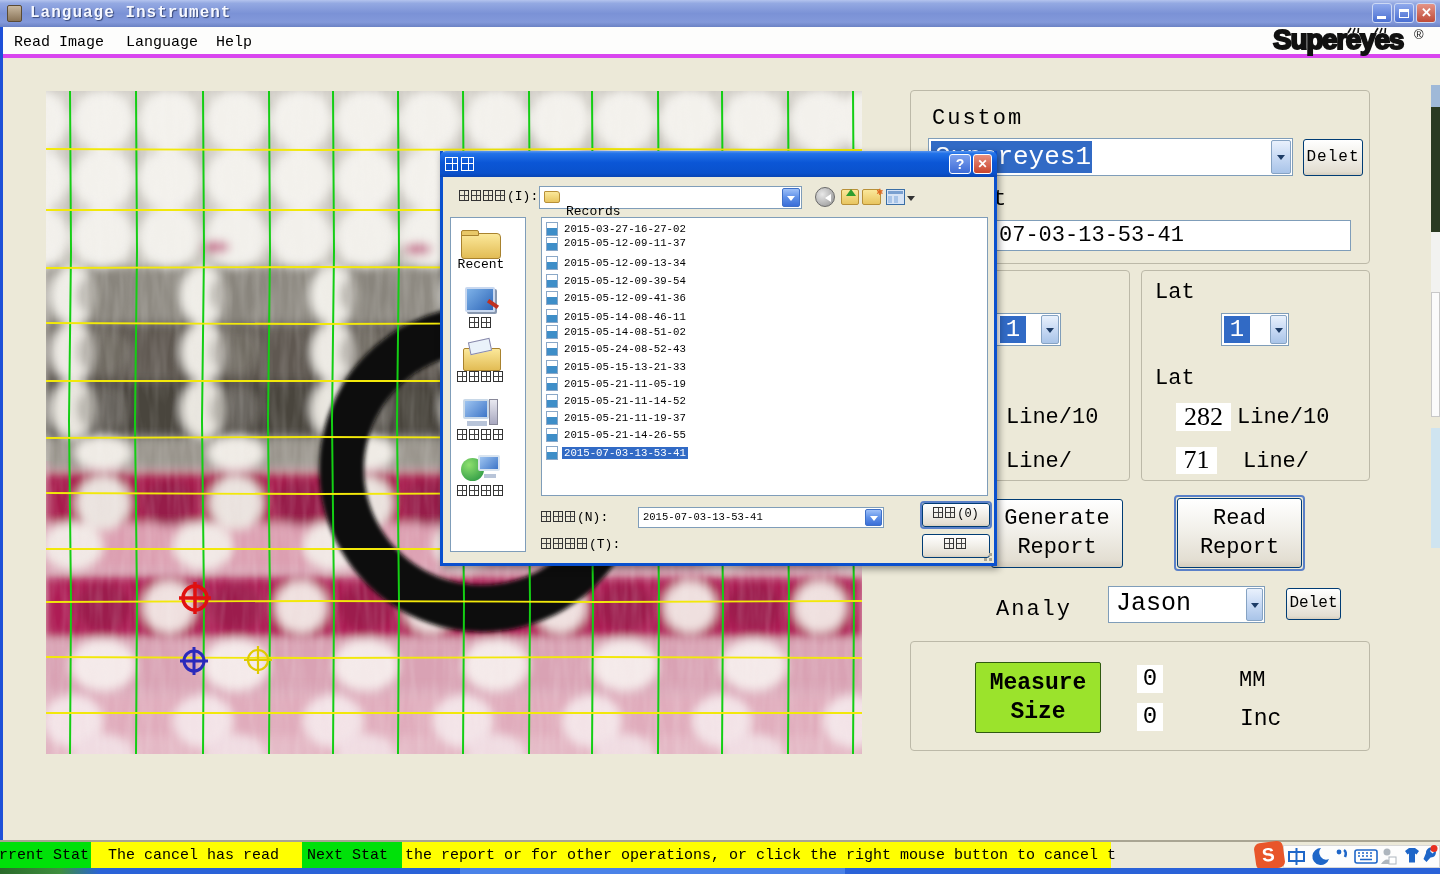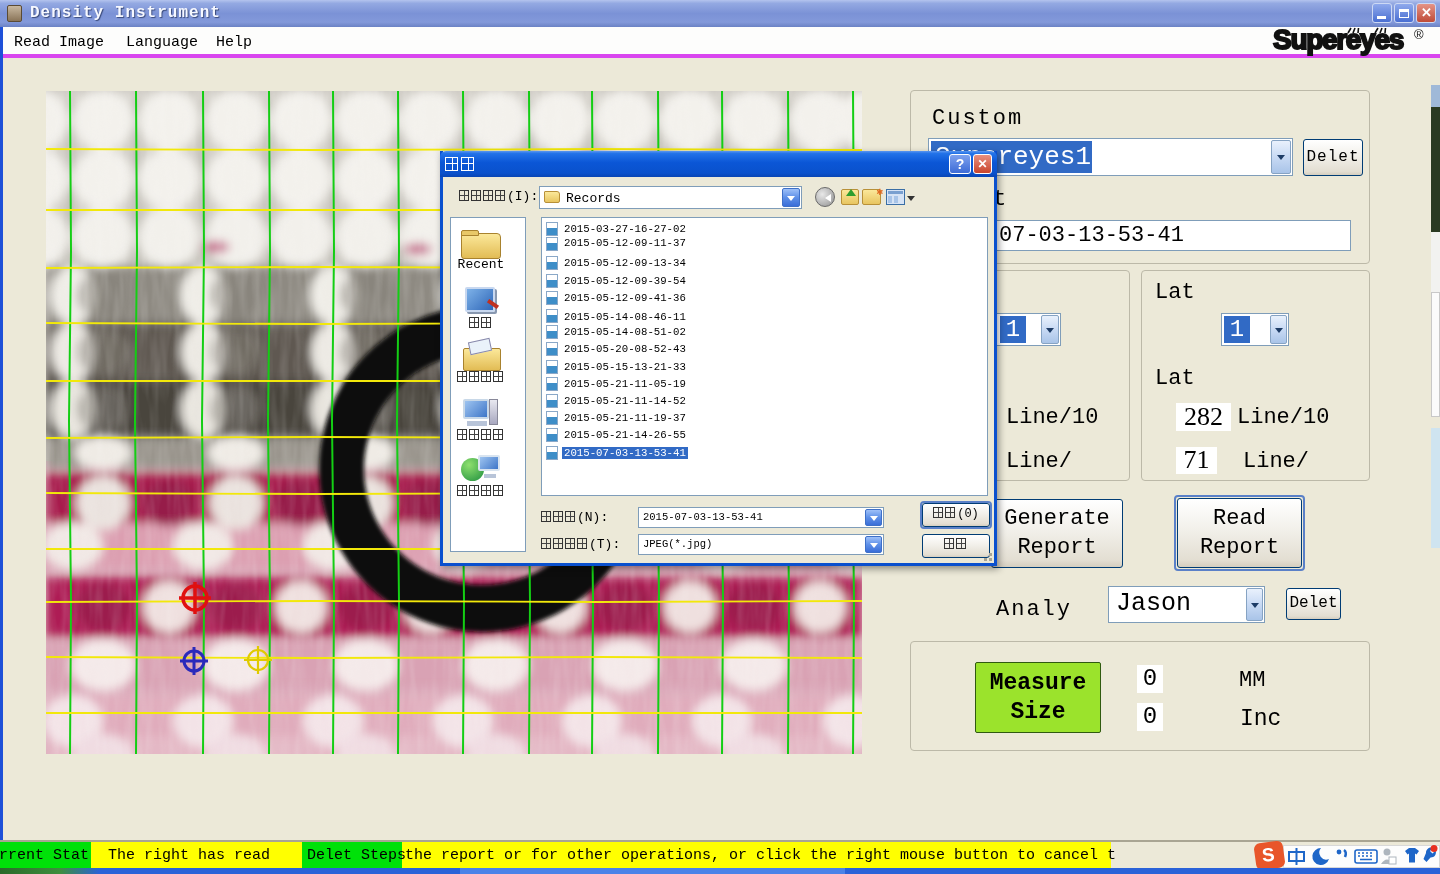--- a/index.html
+++ b/index.html
@@ -15,21 +15,21 @@
  background:linear-gradient(180deg,#E9F1FC,#CBDCF5 45%,#A9C4E8);}
 .dd:after{content:"";position:absolute;left:50%;top:50%;margin:-2px 0 0 -4px;border:4px solid transparent;border-top:5px solid #1D3C66}
 .dd2{position:absolute;right:1px;top:1px;bottom:1px;width:18px;border:1px solid #3E70C8;border-radius:2px;
  background:linear-gradient(180deg,#9EC0F8,#5E90E8 50%,#3A6ED8);}
 .dd2:after{content:"";position:absolute;left:50%;top:50%;margin:-2px 0 0 -4px;border:4px solid transparent;border-top:5px solid #fff}
 .sel{background:#316AC5;color:#fff}
 
 </style></head><body>
 <div class="abs" style="left:0;top:0;width:1440px;height:27px;background:linear-gradient(180deg,#B4C4EE 0%,#94A9E2 12%,#7B92D6 50%,#8399DA 82%,#6B82C4 100%)">
 <div class="abs" style="left:7px;top:5px;width:15px;height:17px;background:linear-gradient(#C8B8A0,#8A7458);border:1px solid #5A4A34;border-radius:2px"></div>
-<div class="abs" style="left:30px;top:4px;font:bold 16px &quot;Liberation Mono&quot;,monospace;color:#F6F8FF;letter-spacing:1px;text-shadow:1px 1px 1px #3a4a7a">Density Instrument</div>
+<div class="abs" style="left:30px;top:4px;font:bold 16px &quot;Liberation Mono&quot;,monospace;color:#F6F8FF;letter-spacing:1px;text-shadow:1px 1px 1px #3a4a7a">Language Instrument</div>
 <div class="abs" style="left:1372px;top:3px;width:20px;height:20px;border:1px solid #CDD9F4;border-radius:3px;background:linear-gradient(#8FA9EC,#4A6FD2)">
 <div class="abs" style="left:4px;top:12px;width:9px;height:3px;background:#fff"></div>
 </div>
 <div class="abs" style="left:1394px;top:3px;width:20px;height:20px;border:1px solid #CDD9F4;border-radius:3px;background:linear-gradient(#8FA9EC,#4A6FD2)">
 <div class="abs" style="left:4px;top:5px;width:10px;height:9px;border:1px solid #fff;border-top-width:3px"></div>
 </div>
 <div class="abs" style="left:1416px;top:3px;width:20px;height:20px;border:1px solid #CDD9F4;border-radius:3px;background:linear-gradient(#E59486,#BF4B38)">
 <div class="abs" style="left:4px;top:1px;font:bold 13px &quot;Liberation Sans&quot;,sans-serif;color:#fff">✕</div>
 </div>
 </div>
@@ -324,21 +324,21 @@
 <div class="abs" style="left:1431px;top:428px;width:9px;height:120px;background:#CFE4F0"></div>
 <div class="abs" style="left:440px;top:151px;width:557px;height:415px;background:#ECE9D8;border:3px solid #0A50CE;border-top:none;box-shadow:2px 3px 7px rgba(0,0,0,0.4)">
 <div class="abs" style="left:-3px;top:0;width:557px;height:26px;background:linear-gradient(180deg,#5A96F0 0%,#2272E8 10%,#0B56D6 45%,#0A51CC 85%,#0845B4 100%);border-radius:6px 6px 0 0">
 <div class="abs" style="left:5px;top:5px"><i class="hw"></i><i class="hw"></i></div>
 <div class="abs" style="left:509px;top:3px;width:22px;height:20px;border:1px solid #fff;border-radius:3px;background:linear-gradient(#7DA1EE,#3D6BD6);color:#fff;font:bold 14px &quot;Liberation Sans&quot;,sans-serif;text-align:center;line-height:18px">?</div>
 <div class="abs" style="left:533px;top:3px;width:19px;height:20px;border:1px solid #fff;border-radius:3px;background:linear-gradient(#E89080,#C9452C);color:#fff;font:bold 12px &quot;Liberation Sans&quot;,sans-serif;text-align:center;line-height:18px">✕</div>
 </div>
 <div class="abs" style="left:16px;top:38px;font-size:13px"><i class="h"></i><i class="h"></i><i class="h"></i><i class="h"></i>(I):</div>
 <div class="abs field" style="left:96px;top:35px;width:263px;height:23px">
       <div class="abs" style="left:4px;top:4px;width:16px;height:12px;background:linear-gradient(#FBE89A,#E8C560);border:1px solid #B89038;border-radius:1px 3px 2px 2px"></div>
-      <div class="abs" style="left:26px;top:4px;font-size:13px">Records</div>
+      <div class="abs" style="left:26px;top:17px;font-size:13px">Records</div>
       <div class="dd2"></div>
     </div>
 <div class="abs" style="left:372px;top:36px;width:20px;height:20px;border-radius:50%;background:radial-gradient(circle at 35% 35%,#E8E8E8,#909090);border:1px solid #6A6A6A">
       <div class="abs" style="left:5px;top:6px;width:0;height:0;border:4px solid transparent;border-right:6px solid #fff"></div>
     </div>
 <div class="abs" style="left:398px;top:38px;width:18px;height:16px;background:linear-gradient(#FBE89A,#E8C560);border:1px solid #B89038;border-radius:2px">
       <div class="abs" style="left:4px;top:-6px;width:0;height:0;border:5px solid transparent;border-bottom:7px solid #2E9E2E"></div>
     </div>
 <div class="abs" style="left:419px;top:38px;width:19px;height:16px;background:linear-gradient(#FBE89A,#E8C560);border:1px solid #B89038;border-radius:2px">
       <div class="abs" style="right:-3px;top:-5px;color:#E06820;font-size:11px">✱</div>
@@ -417,21 +417,21 @@
 <div class="abs" style="left:2px;top:105px;height:17px;display:flex;align-items:center">
         <span style="display:inline-block;width:12px;height:14px;margin:0 4px 0 2px;background:#fff;border:1px solid #8AA8C8;position:relative">
           <span style="position:absolute;left:0px;top:5px;width:10px;height:7px;background:#3E8EC8"></span>
         </span>
         <span style="font-size:10.7px;padding:0 2px">2015-05-14-08-51-02</span>
       </div>
 <div class="abs" style="left:2px;top:122px;height:17px;display:flex;align-items:center">
         <span style="display:inline-block;width:12px;height:14px;margin:0 4px 0 2px;background:#fff;border:1px solid #8AA8C8;position:relative">
           <span style="position:absolute;left:0px;top:5px;width:10px;height:7px;background:#3E8EC8"></span>
         </span>
-        <span style="font-size:10.7px;padding:0 2px">2015-05-20-08-52-43</span>
+        <span style="font-size:10.7px;padding:0 2px">2015-05-24-08-52-43</span>
       </div>
 <div class="abs" style="left:2px;top:140px;height:17px;display:flex;align-items:center">
         <span style="display:inline-block;width:12px;height:14px;margin:0 4px 0 2px;background:#fff;border:1px solid #8AA8C8;position:relative">
           <span style="position:absolute;left:0px;top:5px;width:10px;height:7px;background:#3E8EC8"></span>
         </span>
         <span style="font-size:10.7px;padding:0 2px">2015-05-15-13-21-33</span>
       </div>
 <div class="abs" style="left:2px;top:157px;height:17px;display:flex;align-items:center">
         <span style="display:inline-block;width:12px;height:14px;margin:0 4px 0 2px;background:#fff;border:1px solid #8AA8C8;position:relative">
           <span style="position:absolute;left:0px;top:5px;width:10px;height:7px;background:#3E8EC8"></span>
@@ -459,41 +459,40 @@
 <div class="abs" style="left:2px;top:226px;height:17px;display:flex;align-items:center">
         <span style="display:inline-block;width:12px;height:14px;margin:0 4px 0 2px;background:#fff;border:1px solid #8AA8C8;position:relative">
           <span style="position:absolute;left:0px;top:5px;width:10px;height:7px;background:#3E8EC8"></span>
         </span>
         <span style="font-size:10.7px;background:#316AC5;color:#fff;padding:0 2px">2015-07-03-13-53-41</span>
       </div>
 </div>
 <div class="abs" style="left:98px;top:359px;font-size:13px"><i class="h"></i><i class="h"></i><i class="h"></i>(N):</div>
 <div class="abs field" style="left:195px;top:356px;width:246px;height:21px;font-size:10.5px;line-height:19px;padding-left:4px">2015-07-03-13-53-41<div class="dd2" style="width:17px"></div></div>
 <div class="abs" style="left:98px;top:386px;font-size:13px"><i class="h"></i><i class="h"></i><i class="h"></i><i class="h"></i>(T):</div>
-<div class="abs field" style="left:195px;top:383px;width:246px;height:21px;font-size:10.5px;line-height:19px;padding-left:4px">JPEG(*.jpg)<div class="dd2" style="width:17px"></div></div>
 <div class="abs" style="left:477px;top:350px;width:72px;height:28px;border:2px solid #5A80C8;border-radius:4px"></div>
 <div class="btn" style="left:479px;top:352px;width:68px;height:24px;font-size:12px;line-height:21px"><i class="h"></i><i class="h"></i>(0)</div>
 <div class="btn" style="left:479px;top:383px;width:68px;height:24px;font-size:12px;line-height:21px"><i class="h"></i><i class="h"></i></div>
 <svg class="abs" style="right:1px;bottom:1px" width="13" height="13">
       <g fill="#A8A496">
         <rect x="9" y="9" width="3" height="3"></rect>
         <rect x="9" y="4" width="3" height="3"></rect>
         <rect x="4" y="9" width="3" height="3"></rect>
       </g>
     </svg>
 </div>
 <div class="abs" style="left:0;top:840px;width:1440px;height:2px;background:#A9A593"></div>
 <div class="abs" style="left:0;top:842px;width:1440px;height:27px;background:#ECE9D8;overflow:hidden">
 <div class="abs" style="left:0;top:0;width:91px;height:26px;background:#00E109"></div>
 <div class="abs" style="left:91px;top:0;width:211px;height:26px;background:#FFFF00"></div>
 <div class="abs" style="left:302px;top:0;width:100px;height:26px;background:#00E109"></div>
 <div class="abs" style="left:402px;top:0;width:709px;height:26px;background:#FFFF00"></div>
 <div class="abs" style="left:-10px;top:5px;font-size:15px;color:#000">urrent Stat</div>
-<div class="abs" style="left:108px;top:5px;font-size:15px">The right has read</div>
-<div class="abs" style="left:307px;top:5px;font-size:15px">Delet Steps</div>
+<div class="abs" style="left:108px;top:5px;font-size:15px">The cancel has read</div>
+<div class="abs" style="left:307px;top:5px;font-size:15px">Next Stat</div>
 <div class="abs" style="left:405px;top:5px;font-size:15px">the report or for other operations, or click the right mouse button to cancel t</div>
 </div>
 <div class="abs" style="left:1283px;top:845px;width:157px;height:23px;background:#FDFDFD;border:1px solid #D8D8D8"></div>
 <div class="abs" style="left:1255px;top:842px;width:29px;height:27px;background:#E8562A;border-radius:6px;transform:rotate(-8deg)">
     <div class="abs" style="left:7px;top:2px;color:#fff;font:bold 19px &quot;Liberation Sans&quot;,sans-serif;transform:rotate(3deg)">S</div>
   </div>
 <svg class="abs" style="left:1283px;top:845px" width="157" height="23" viewBox="0 0 157 23">
 <g fill="none" stroke="#1E66C8" stroke-width="2">
 <rect x="6" y="7" width="15" height="9"></rect>
       <path d="M13.5,3 v17"></path>

